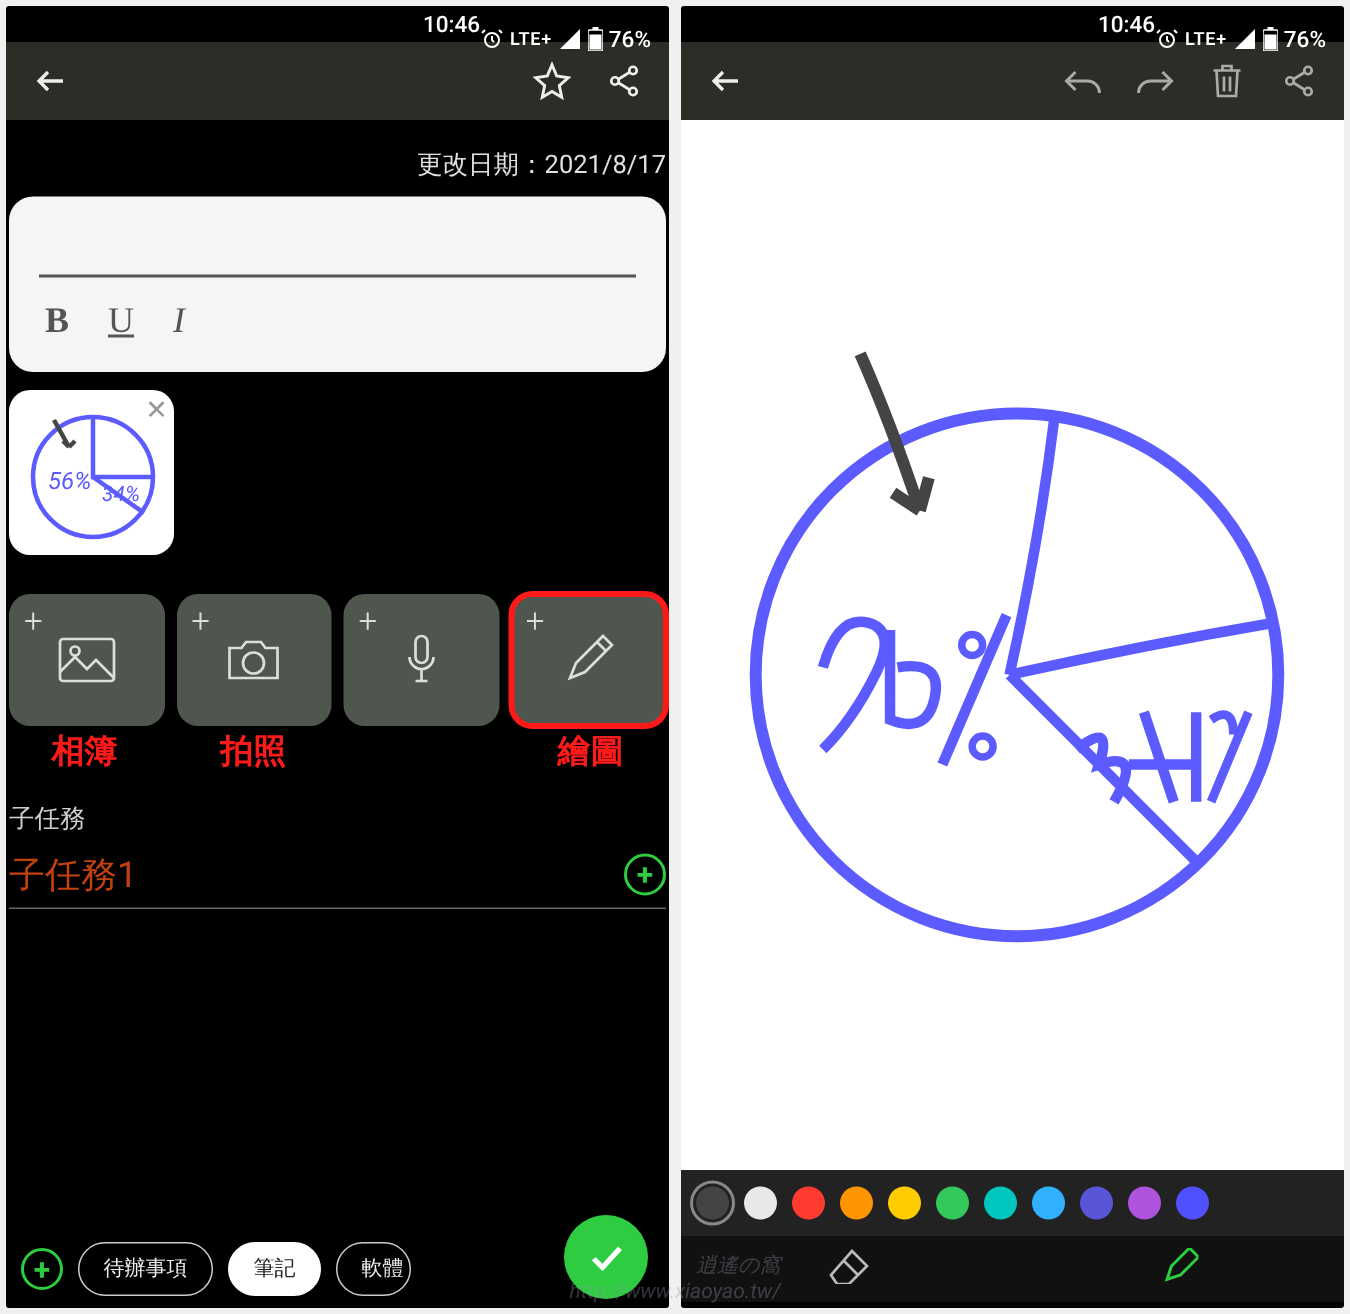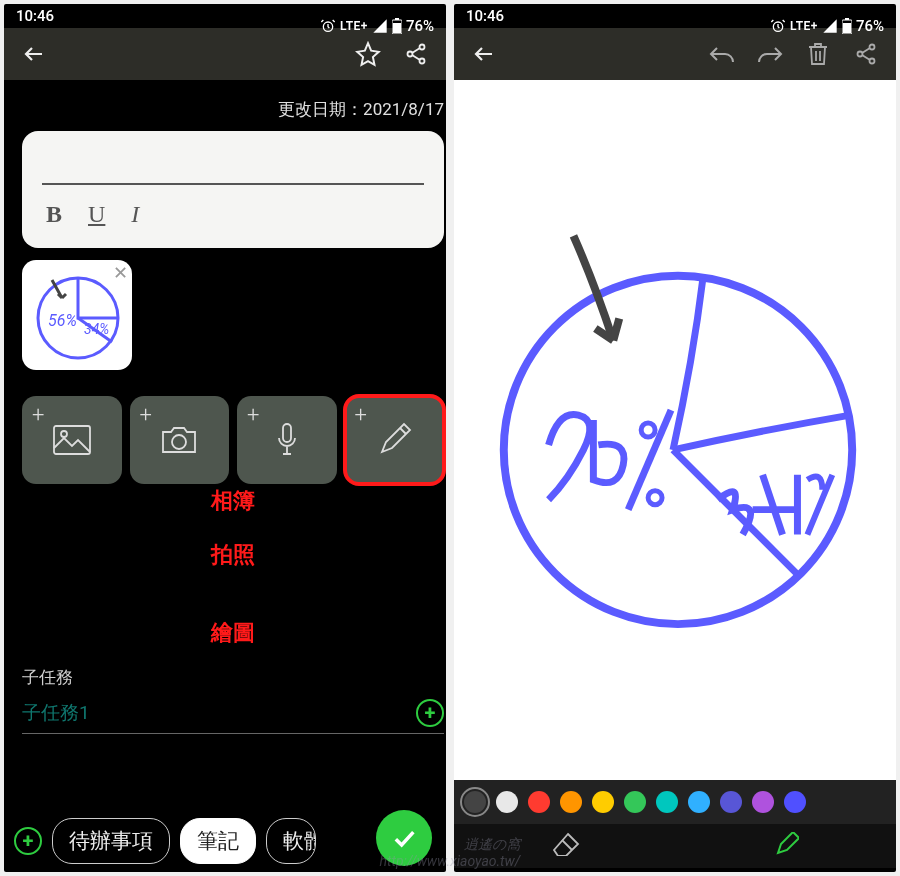--- a/index.html
+++ b/index.html
@@ -18,21 +18,21 @@
     background: #000;
     position: relative;
     overflow: hidden;
     border-radius: 2px;
   }
   
   .statusbar {
     height: 17px;
     display: flex;
     align-items: center;
-    justify-content: space-between;
+    justify-content: flex-end;
     padding: 12px 12px;
     color: #fff;
     font-size: 15px;
     font-weight: 500;
   }
   .statusbar .right { display: flex; align-items: center; gap: 4px; margin-top: 20px; }
   .statusbar .lte { font-size: 12px; font-weight: 600; letter-spacing: 0.5px; }
 
   
   .toolbar {
@@ -44,21 +44,20 @@
     gap: 8px;
     color: #ccc;
   }
   .toolbar .spacer { flex: 1; }
   .toolbar .btn { width: 40px; height: 40px; display:flex; align-items:center; justify-content:center; }
 
   
   .content-left {
     padding: 0 2px;
     color: #fff;
-    margin-left: 16px;
   }
   .date-row {
     text-align: right;
     color: #e0e0e0;
     font-size: 17px;
     padding: 18px 0 10px;
   }
   .note-card {
     background: #f5f5f3;
     border-radius: 16px;
@@ -112,46 +111,46 @@
     color:#ddd;
   }
   .attach-tile .plus {
     position:absolute; top:6px; left:10px; font-size:22px; color:#ddd; font-weight:300;
   }
   .attach-tile.hl {
     outline:4px solid #ff1a1a;
     outline-offset:-2px;
   }
   .attach-labels {
-    display:flex; gap:24px; margin-top:2px;flex-direction:column;
+    display:flex; gap:12px; margin-top:2px;
   }
   .attach-labels div { flex:1; text-align:center; color:#ff1a1a; font-size:22px; font-weight:700; }
 
   .section-label {
     color:#d0d0d0; font-size:17px; margin-top:18px;
   }
   .subtask-row {
     display:flex; align-items:center; margin-top:10px;
     border-bottom:1px solid #666; padding-bottom:6px;
   }
-  .subtask-row .txt { flex:1; color:#0f766e; font-size:19px; }
+  .subtask-row .txt { flex:1; color:#c2410c; font-size:24px; }
   .addcircle {
     width:28px; height:28px; border:2px solid #2ecc40; border-radius:50%;
     display:flex; align-items:center; justify-content:center; color:#2ecc40;
     font-size:20px; font-weight:bold;
   }
 
   .bottom-left {
     position:absolute; bottom:8px; left:0; right:0;
     display:flex; align-items:center; gap:10px; padding:0 10px;
   }
   .bottom-left .addcircle { flex-shrink:0; }
   .chip {
     border:1.5px solid #ccc; color:#eee; border-radius:20px;
-    padding:8px 16px; font-size:21px; white-space:nowrap;
+    padding:8px 16px; font-size:14px; white-space:nowrap;
   }
   .chip.active { background:#fff; color:#222; border-color:#fff; }
   .fab {
     width:56px; height:56px; border-radius:50%; background:#2ecc40;
     display:flex; align-items:center; justify-content:center;
     position:absolute; right:14px; bottom:6px;
   }
 
   
   .canvas-area {

